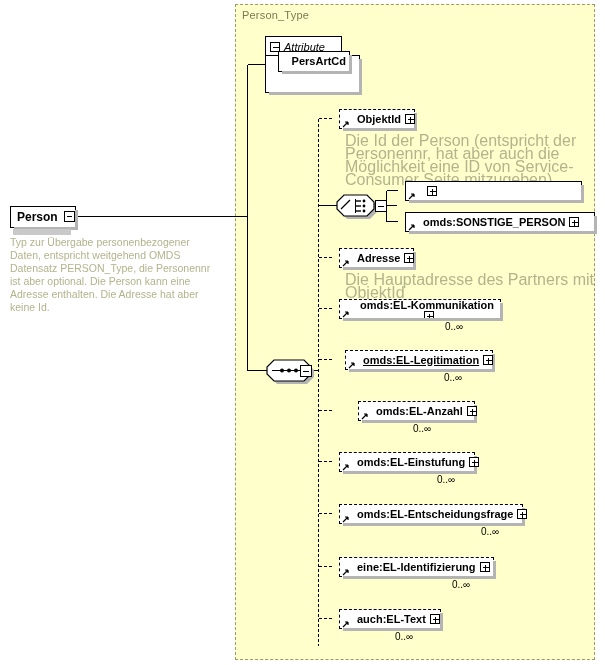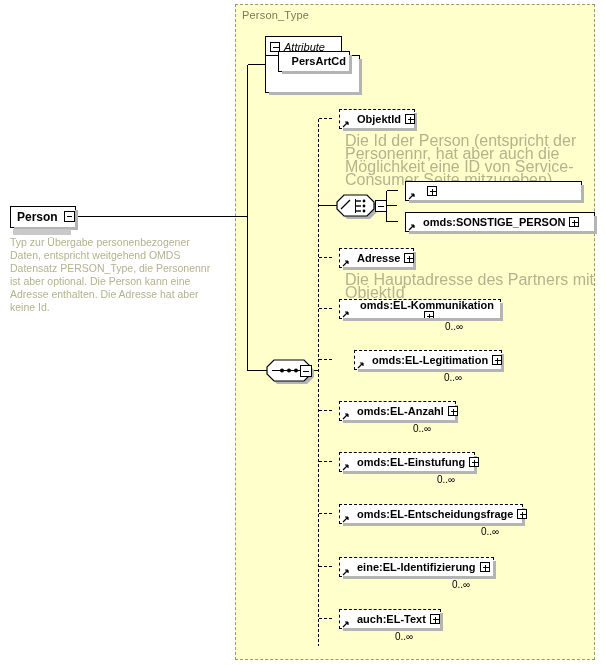--- a/index.html
+++ b/index.html
@@ -283,35 +283,35 @@
         </svg>
     </span>
     <span class="lbl">omds:EL-Kommunikation</span>
     <span class="toggle">
       <i class="h"></i>
         <i class="v"></i>
       </span>
   </div>
   <div class="occ" style="left:445px;top:321px;">0..∞</div>
 
-  <div class="nodebox optional haspad" style="left:346px;top:350px;width:148px;">
+  <div class="nodebox optional haspad" style="left:337px;top:350px;width:148px;text-decoration:underline;">
     <span class="refarrow">
       <svg width="8" height="8" viewBox="0 0 8 8">
           <path d="M1 7 L6 2 M6 2 L3 2 M6 2 L6 5" stroke="#000" stroke-width="1.2" fill="none"></path>
         </svg>
     </span>
     <span class="lbl">omds:EL-Legitimation</span>
     <span class="toggle">
       <i class="h"></i>
         <i class="v"></i>
       </span>
   </div>
   <div class="occ" style="left:444px;top:372px;">0..∞</div>
 
-  <div class="nodebox optional haspad" style="left:331px;top:401px;width:117px;">
+  <div class="nodebox optional haspad" style="left:350px;top:401px;width:117px;">
     <span class="refarrow">
       <svg width="8" height="8" viewBox="0 0 8 8">
           <path d="M1 7 L6 2 M6 2 L3 2 M6 2 L6 5" stroke="#000" stroke-width="1.2" fill="none"></path>
         </svg>
     </span>
     <span class="lbl">omds:EL-Anzahl</span>
     <span class="toggle">
       <i class="h"></i>
         <i class="v"></i>
       </span>

